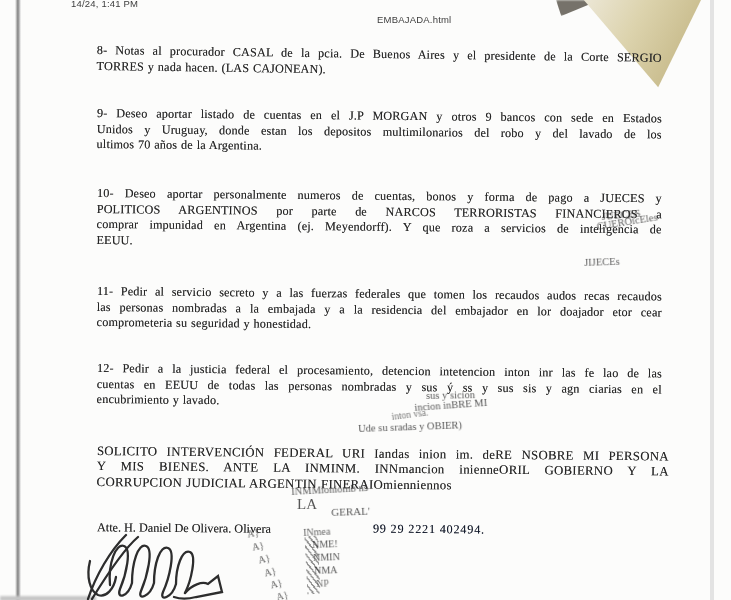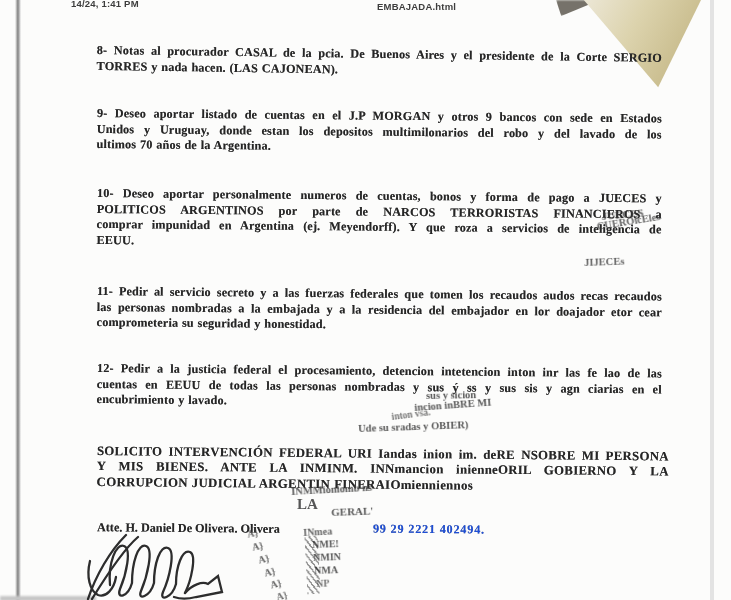--- a/index.html
+++ b/index.html
@@ -1,56 +1,56 @@
 <!DOCTYPE html>
 <html><head>
 <meta charset="utf-8">
 <style>
   html,body{margin:0;padding:0;background:#ffffff;}
   #page{position:relative;width:731px;height:600px;background:#fcfcfb;overflow:hidden;
-        font-family:"Liberation Serif","DejaVu Serif",serif;font-weight:bold;}
+        font-family:"Liberation Serif","DejaVu Serif",serif;}
 
   
   .edge-left{position:absolute;left:15px;top:0;width:6px;height:600px;
     background:linear-gradient(90deg,rgba(140,140,140,0),#868686 45%,#9e9e9e 62%,rgba(170,170,170,0));
     filter:blur(.5px);}
   .edge-right{position:absolute;left:710px;top:0;width:4px;height:600px;background:#e3e3e3;filter:blur(.6px);}
   .edge-bottom{position:absolute;left:0;top:596px;width:96px;height:5px;background:#c6c6c6;filter:blur(1.2px);}
 
   
   .fold-tan{position:absolute;left:575px;top:0;width:126px;height:90px;
     clip-path:polygon(7% 0,100% 0,66% 97%);
     background:linear-gradient(118deg,#ece7d6 5%,#dcd3ad 42%,#c7ba8a 82%);
     filter:blur(.4px);}
   .fold-dark{position:absolute;left:556px;top:0;width:44px;height:16px;
     clip-path:polygon(0 0,100% 0,12% 100%);background:#5e5a50;filter:blur(1px);opacity:.85;}
 
   
   .hdr{position:absolute;font-family:"Liberation Sans","DejaVu Sans",sans-serif;
        font-size:9.5px;color:#3d3d3d;letter-spacing:.2px;white-space:nowrap;}
   .hdr-ts{left:71px;top:-2px;}
-  .hdr-file{left:377px;top:1px;}
+  .hdr-file{left:377px;top:14px;}
 
   
   .para{position:absolute;left:97px;width:565px;color:#262626;
         font-size:12.2px;line-height:15.6px;word-spacing:.6px;letter-spacing:.15px;
         text-shadow:0 0 .5px rgba(30,30,30,.55);
         transform-origin:0 0;transform:rotate(.55deg);}
   .para .jline{text-align:justify;text-align-last:justify;}
   .para .lline{text-align:left;text-align-last:left;}
   #p8{top:43px;transform:rotate(.8deg);}
   #p9{top:106px;}
   #p10{top:186px;}
   #p11{top:284px;}
   #p12{top:361px;}
   #solicito{top:444px;font-size:12.8px;letter-spacing:.3px;line-height:15.4px;width:572px;}
 
   .signoff{position:absolute;left:97px;top:521px;font-size:12.2px;color:#262626;
            text-shadow:0 0 .5px rgba(30,30,30,.55);transform:rotate(.5deg);white-space:nowrap;}
-  .phone{position:absolute;left:373px;top:522px;font-size:12.2px;letter-spacing:.8px;color:#1d4ed8;
+  .phone{position:absolute;left:373px;top:522px;font-size:12.2px;letter-spacing:.8px;color:#0f172a;
          text-shadow:0 0 .5px rgba(30,30,30,.5);transform:rotate(.5deg);white-space:nowrap;}
 
   
   #ghosts{position:absolute;left:0;top:0;width:731px;height:600px;pointer-events:none;}
   .ghost{position:absolute;color:#3a3a3a;font-family:"Liberation Serif","DejaVu Serif",serif;
          white-space:nowrap;filter:blur(.35px);transform-origin:0 0;}
   .hatch{position:absolute;left:306px;top:536px;width:13px;height:58px;
          background:repeating-linear-gradient(55deg,rgba(30,30,30,.75) 0 1.5px,transparent 1.5px 4.5px);
          transform:rotate(-3deg);opacity:.65;filter:blur(.3px);}
 

